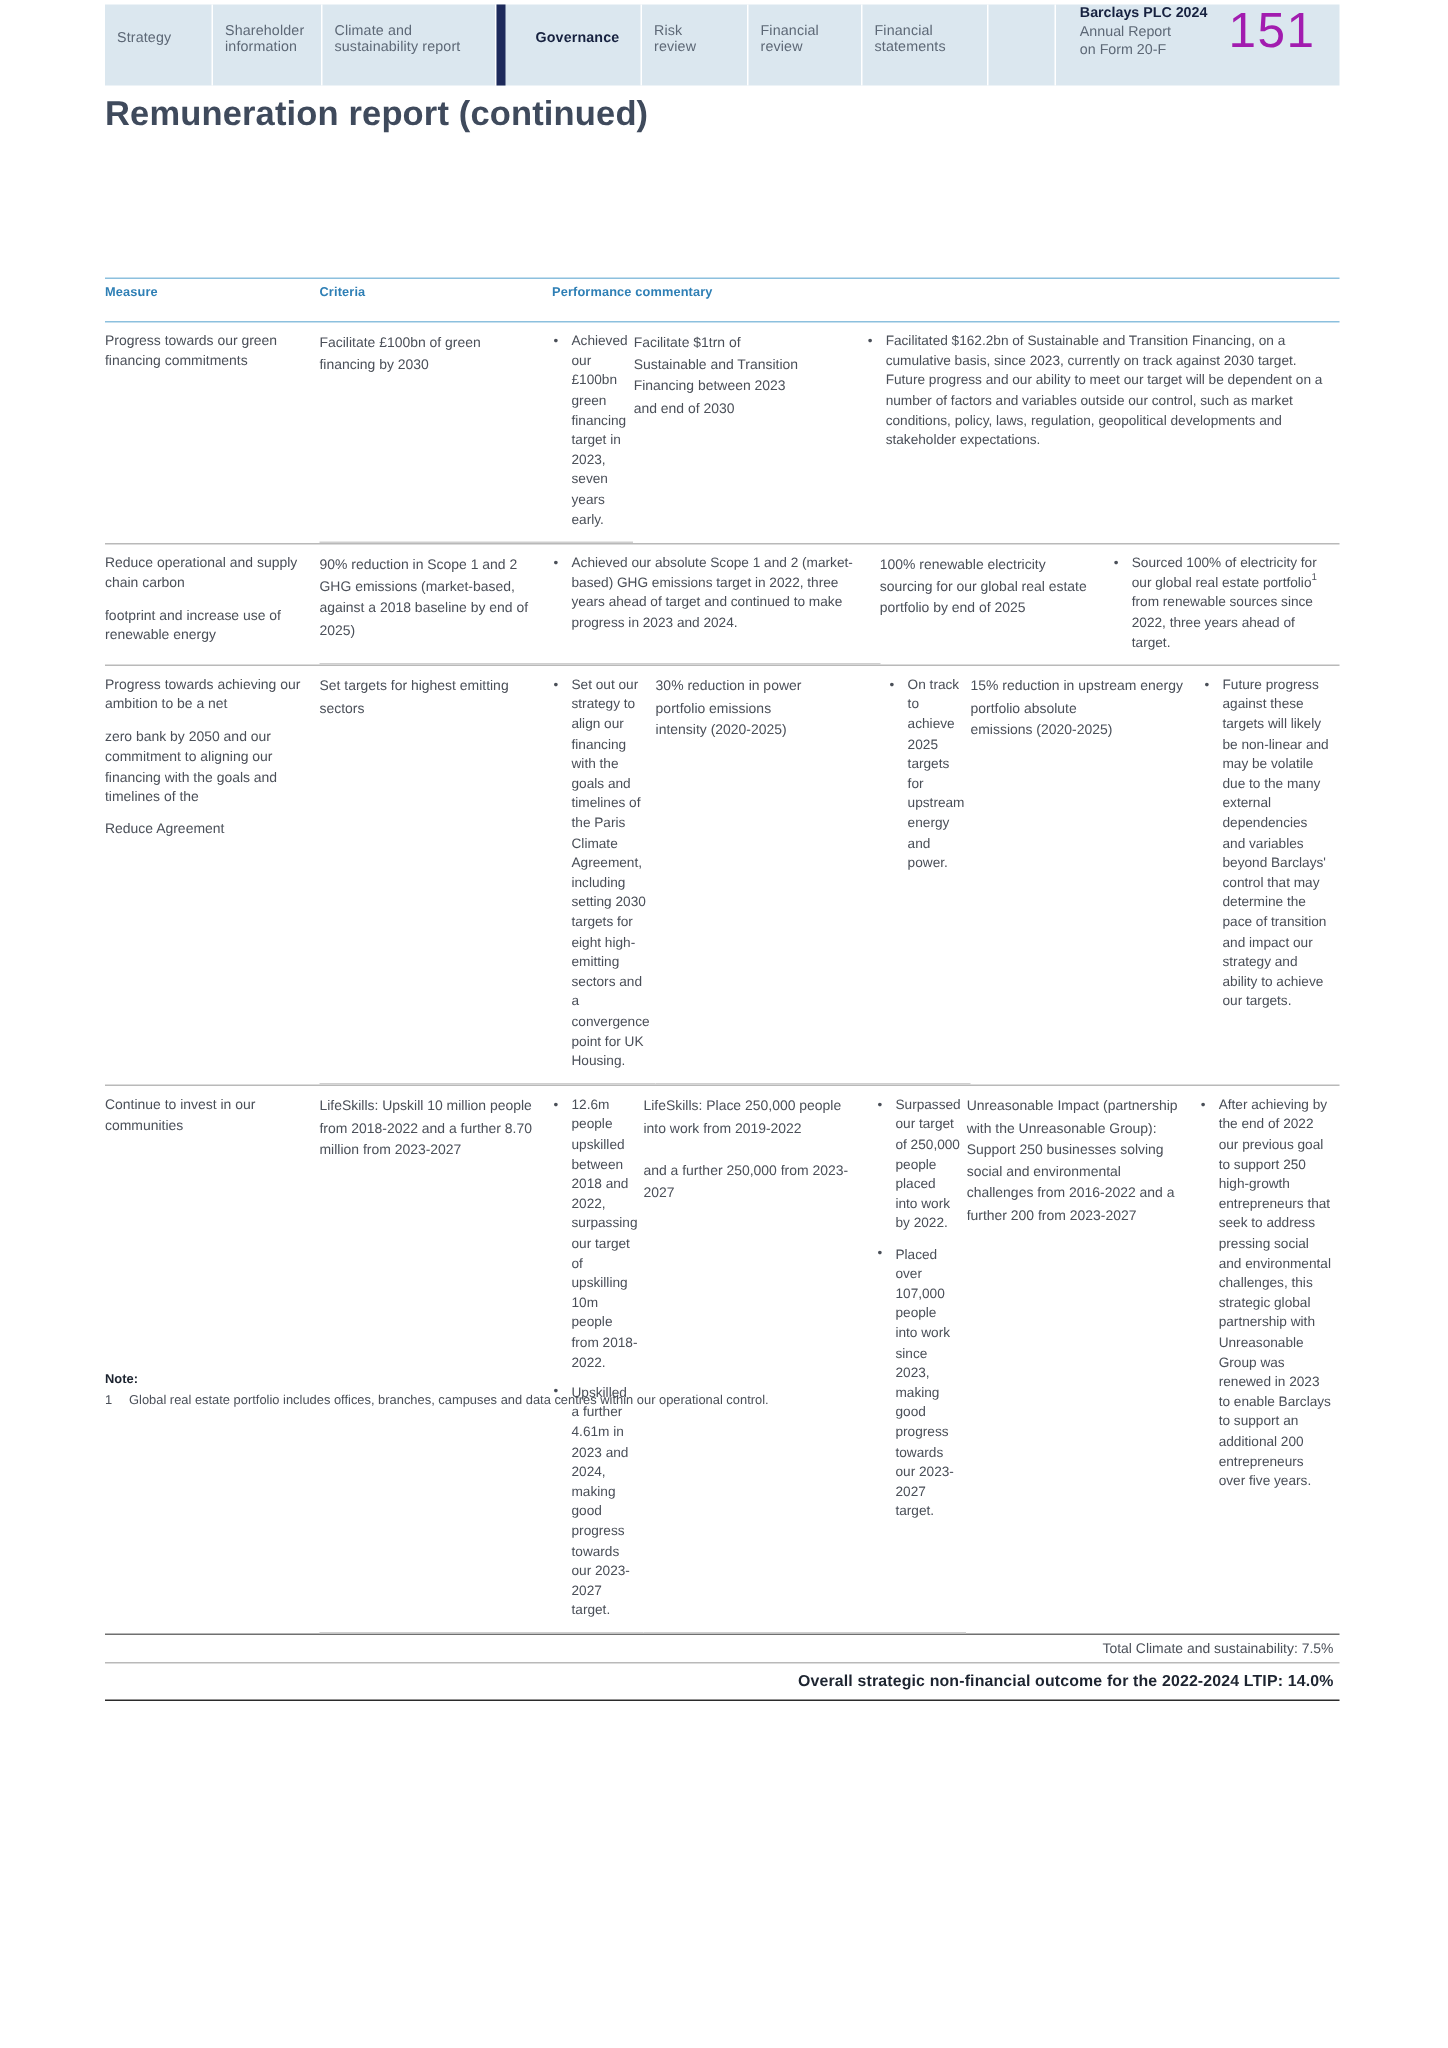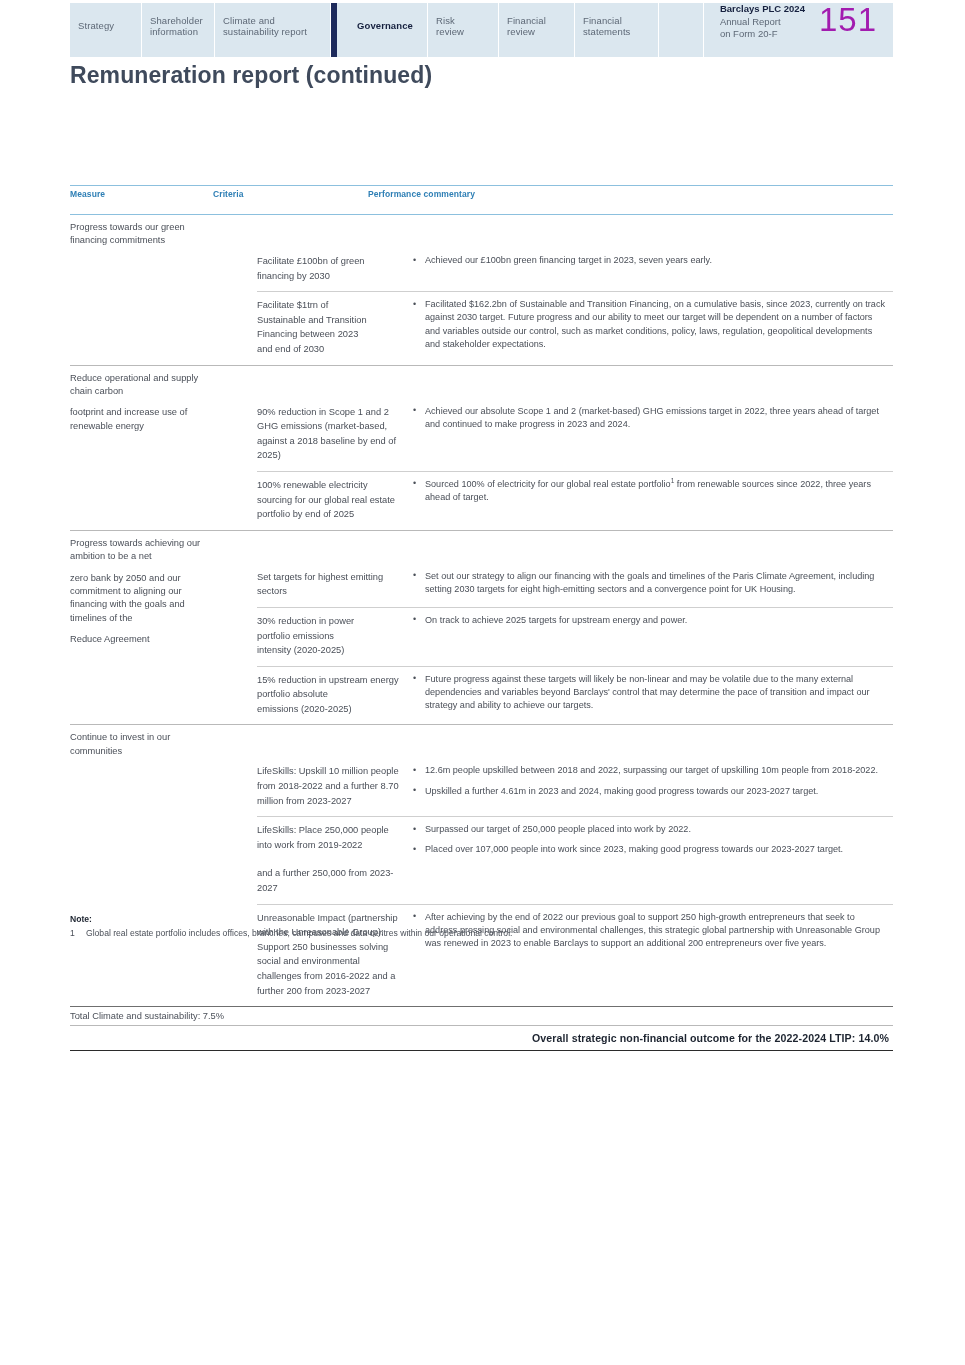--- a/index.html
+++ b/index.html
@@ -122,35 +122,34 @@
   .section-title {
     font-size: 11.5px;
     font-weight: bold;
     color: #1d2430;
     letter-spacing: 0.1px;
   }
 
   .measure-row {
     display: flex;
     border-bottom: 0.8px solid #b9b9b9;
-    gap: 44px;
   }
   .measure-row.no-border { border-bottom: none; }
 
   .cell-measure {
     flex: 0 0 143px;
     padding: 6px 8px 8px 0;
     font-size: 9.3px;
     line-height: 13.4px;
     color: #4a4f58;
   }
   .cell-measure p { margin: 0 0 8px 0; }
   .cell-measure p:last-child { margin-bottom: 0; }
 
-  .sub-stack { flex: 1 1 auto; display: flex; flex-direction: column; margin-top: 33px; }
+  .sub-stack { flex: 1 1 auto; display: flex; flex-direction: row; }
   .sub-row { display: flex; border-bottom: 0.8px solid #cfcfcf; }
   .sub-row:last-child { border-bottom: none; }
 
   .cell-criteria {
     flex: 0 0 155px;
     padding: 6px 12px 8px 0;
     font-size: 9.3px;
     line-height: 14.6px;
     color: #4a4f58;
   }
@@ -176,21 +175,21 @@
     left: 1px;
     top: -0.5px;
     color: #4a4f58;
     font-size: 9px;
   }
   sup { font-size: 6.5px; vertical-align: super; line-height: 0; }
 
   
   .total-row {
     display: flex;
-    justify-content: flex-start;
+    justify-content: flex-end;
     padding: 4px 4px 4px 0;
     border-top: 1.4px solid #6f6f6f;
     border-bottom: 0.8px solid #b9b9b9;
   }
   .total-text {
     font-size: 9.3px;
     color: #4a4f58;
   }
   .overall-row {
     display: flex;

